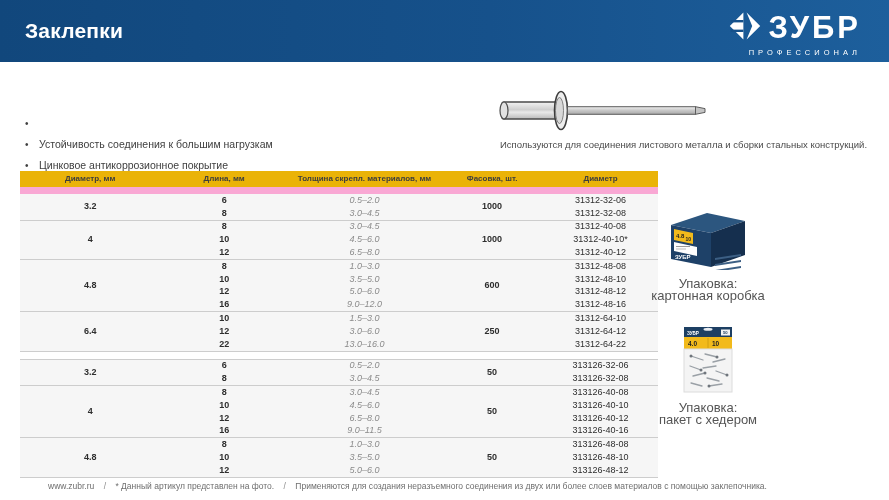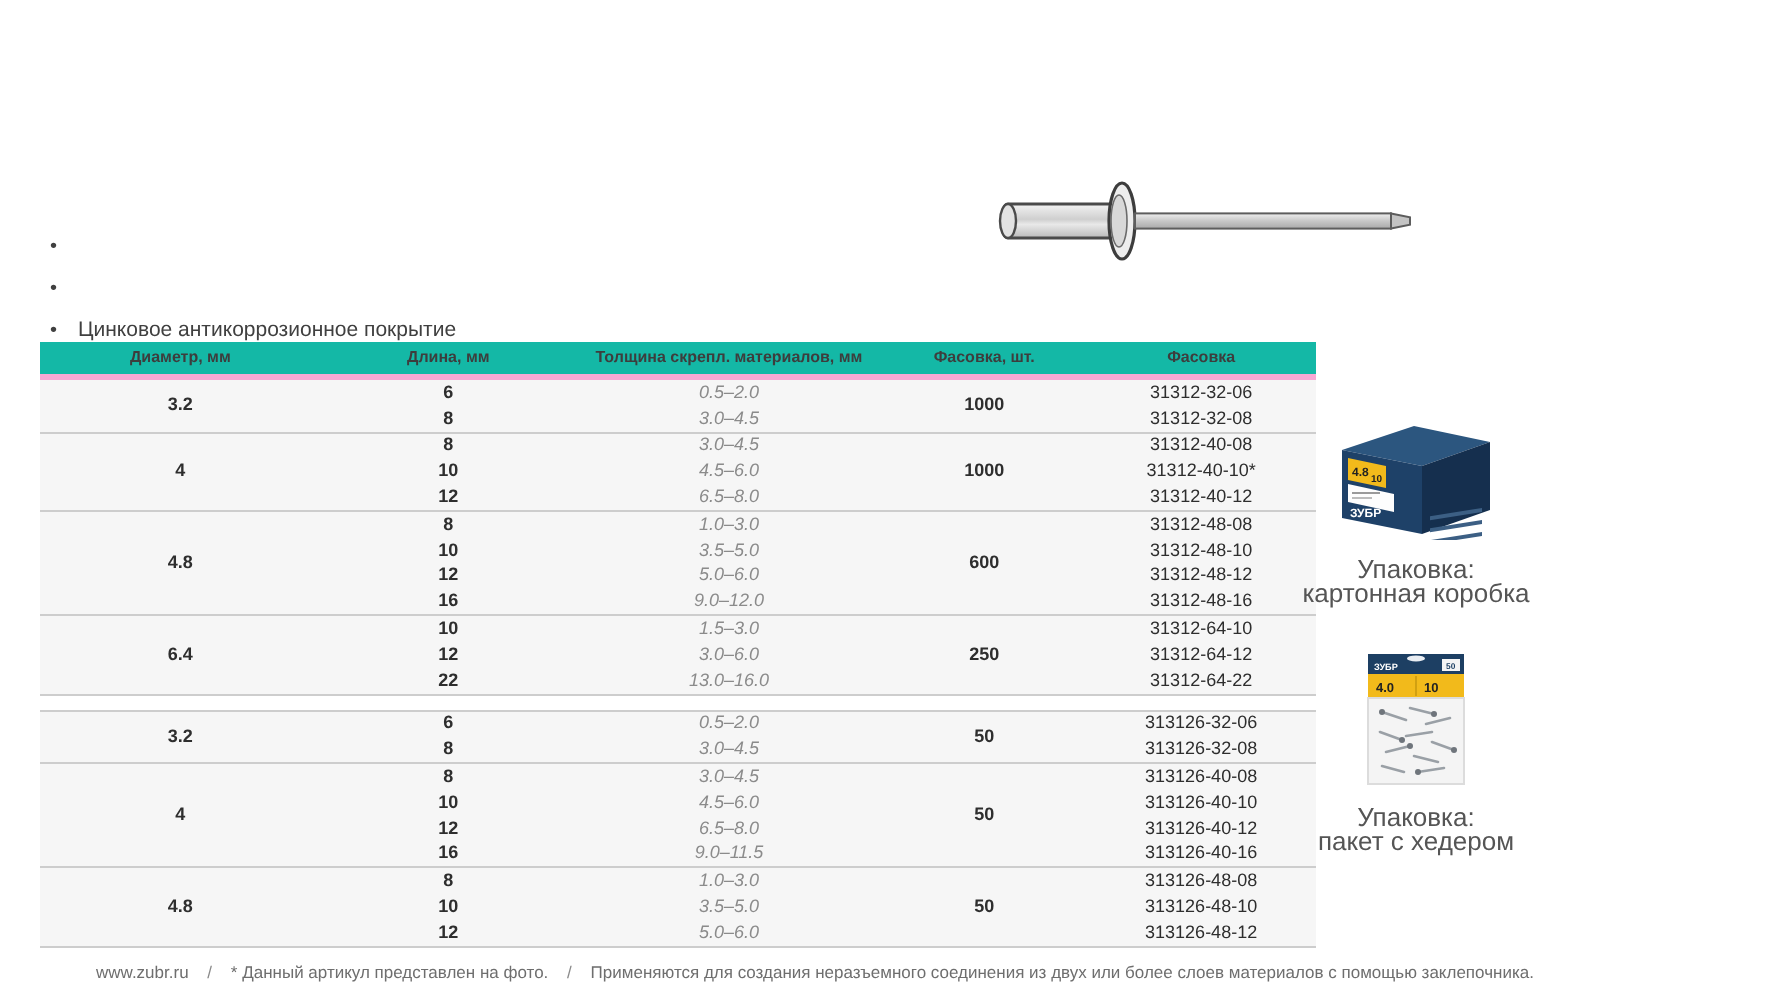--- a/index.html
+++ b/index.html
@@ -28,21 +28,21 @@
   .rivet-wrap{position:absolute;left:497px;top:90px;width:214px;height:42px;}
   .usage{position:absolute;left:500px;top:138px;width:388px;font-size:9.5px;
     color:#4a4a4a;line-height:13px;}
 
   
   #spec-tables{position:absolute;left:20px;top:171px;width:638px;}
   table.spec{border-collapse:collapse;width:100%;table-layout:fixed;
     border-bottom:1px solid #cdcdcd;}
   table.spec.second{margin-top:7px;border-top:1px solid #cdcdcd;}
   .spec th{font-size:8px;color:#3d3d3d;font-weight:bold;padding:3px 0 4px;
-    border-bottom:3px solid #f9a8d4;text-align:center;background:#14b8a6;}
+    border-bottom:7px solid #f9a8d4;text-align:center;background:#eab308;}
   .spec td{font-size:9px;text-align:center;height:12.8px;padding:0;line-height:1;
     vertical-align:middle;}
   .spec tbody tr{background:#f6f6f6;}
   .spec tr.group-start td{border-top:1px solid #cdcdcd;}
   .col-d,.col-l,.col-f{font-weight:bold;color:#2e2e2e;}
   .col-t{color:#8b8b8b;font-weight:normal;font-style:italic;}
   .col-a{color:#2e2e2e;}
 
   
   .pack{position:absolute;text-align:center;}
@@ -54,28 +54,46 @@
   .footer{position:absolute;left:14px;top:481px;width:850px;font-size:8.5px;
     color:#6e6e6e;white-space:nowrap;margin-left:34px;}
   .footer .sep{margin:0 7px;color:#8a8a8a;}
   .footer .url{color:#6e6e6e;text-decoration:none;}
 </style>
 </head>
 <body>
 
 <div id="page">
 
+  <div class="banner">
+    <div class="page-title">Заклепки</div>
+    <div class="logo">
+      <div class="logo-row">
+        <span>
+          <svg width="32" height="32" viewBox="0 0 40 40" aria-hidden="true">
+            <polygon points="18,3 18,37 1,20" fill="#fff"></polygon>
+            <line x1="2" y1="14" x2="18" y2="14" stroke="#16518b" stroke-width="3"></line>
+            <line x1="2" y1="26" x2="18" y2="26" stroke="#16518b" stroke-width="3"></line>
+            <polygon points="22,3 39,20 22,37 29,20" fill="#fff"></polygon>
+          </svg>
+        </span>
+        <span class="logo-name">ЗУБР</span>
+      </div>
+      <div class="logo-tagline">ПРОФЕССИОНАЛ</div>
+    </div>
+  </div>
 
 
   <div class="features">
     <div class="feature">
       <span class="dot">•</span>
     </div>
     <div class="feature">
       <span class="dot">•</span>
+      <span>Устойчивость соединения к большим нагрузкам</span>
     </div>
     <div class="feature">
       <span class="dot">•</span>
       <span>Цинковое антикоррозионное покрытие</span>
     </div>
   </div>
 
   <div class="rivet-wrap">
     <svg width="214" height="42" viewBox="0 0 214 42" aria-hidden="true">
       <defs>
@@ -94,38 +112,39 @@
       <rect x="5" y="12" width="55" height="17" rx="2" fill="url(#gbody)" stroke="#4a4a4a" stroke-width="1.4"></rect>
       <ellipse cx="7" cy="20.5" rx="4" ry="8.5" fill="#e2e2e2" stroke="#4a4a4a" stroke-width="1.2"></ellipse>
       <ellipse cx="64" cy="20.5" rx="6.5" ry="19" fill="#ededed" stroke="#3d3d3d" stroke-width="1.6"></ellipse>
       <ellipse cx="62.5" cy="20.5" rx="4" ry="13" fill="#d8d8d8" stroke="#6a6a6a" stroke-width=".8"></ellipse>
       <rect x="70.5" y="16.7" width="128" height="7.6" fill="url(#gmand)" stroke="#5d5d5d" stroke-width="1"></rect>
       <polygon points="198.5,16.7 208,18.6 208,22.4 198.5,24.3" fill="#c4c4c4" stroke="#5d5d5d" stroke-width="1"></polygon>
     </svg>
   </div>
 
   <div class="usage">
+    <div>Используются для соединения листового металла и сборки стальных конструкций.</div>
   </div>
 
   <div id="spec-tables">
       <table class="spec">
         <colgroup>
           <col style="width: 22%;">
           <col style="width: 20%;">
           <col style="width: 24%;">
           <col style="width: 16%;">
           <col style="width: 18%;">
         </colgroup>
         <thead>
           <tr>
             <th>Диаметр, мм</th>
             <th>Длина, мм</th>
             <th>Толщина скрепл. материалов, мм</th>
             <th>Фасовка, шт.</th>
-            <th>Фасовка</th>
+            <th>Диаметр</th>
           </tr>
         </thead>
         <tbody>
           <tr class="group-start">
             <td class="col-d" rowspan="2">3.2</td>
             <td class="col-l">6</td>
             <td class="col-t">0.5–2.0</td>
             <td class="col-f" rowspan="2">1000</td>
             <td class="col-a">31312-32-06</td>
           </tr>

